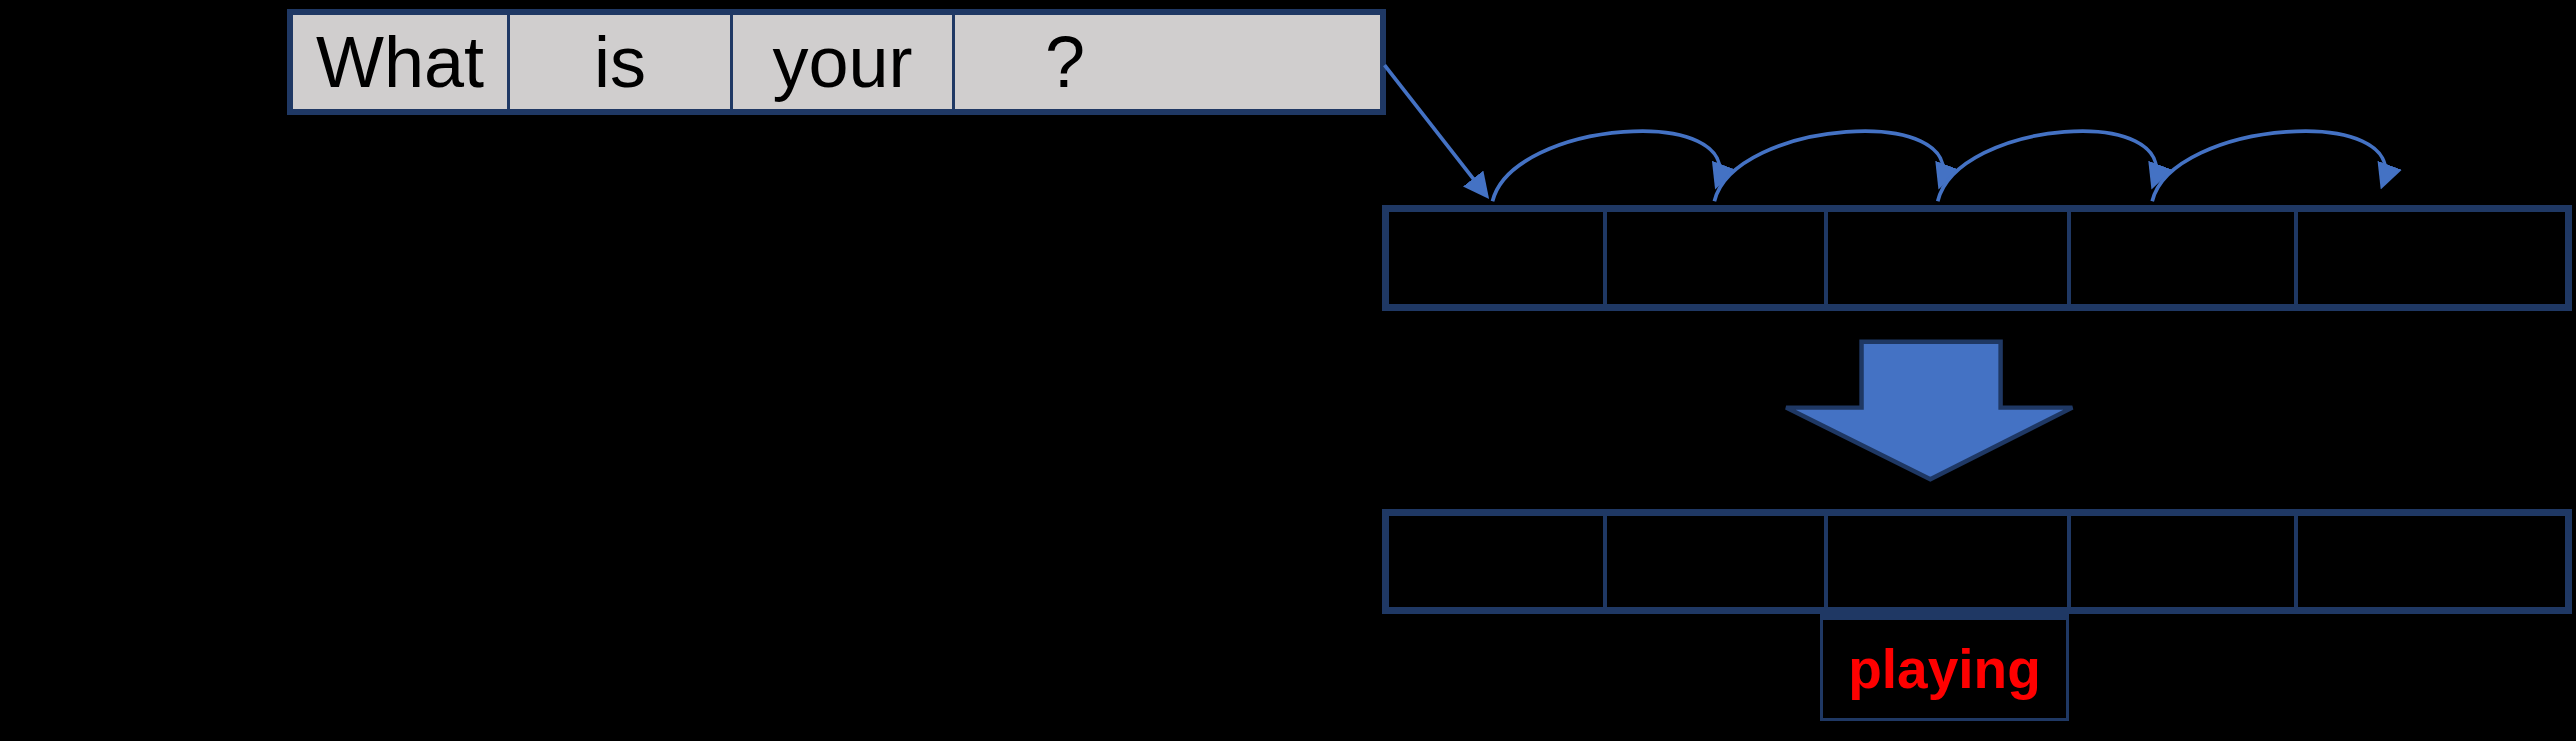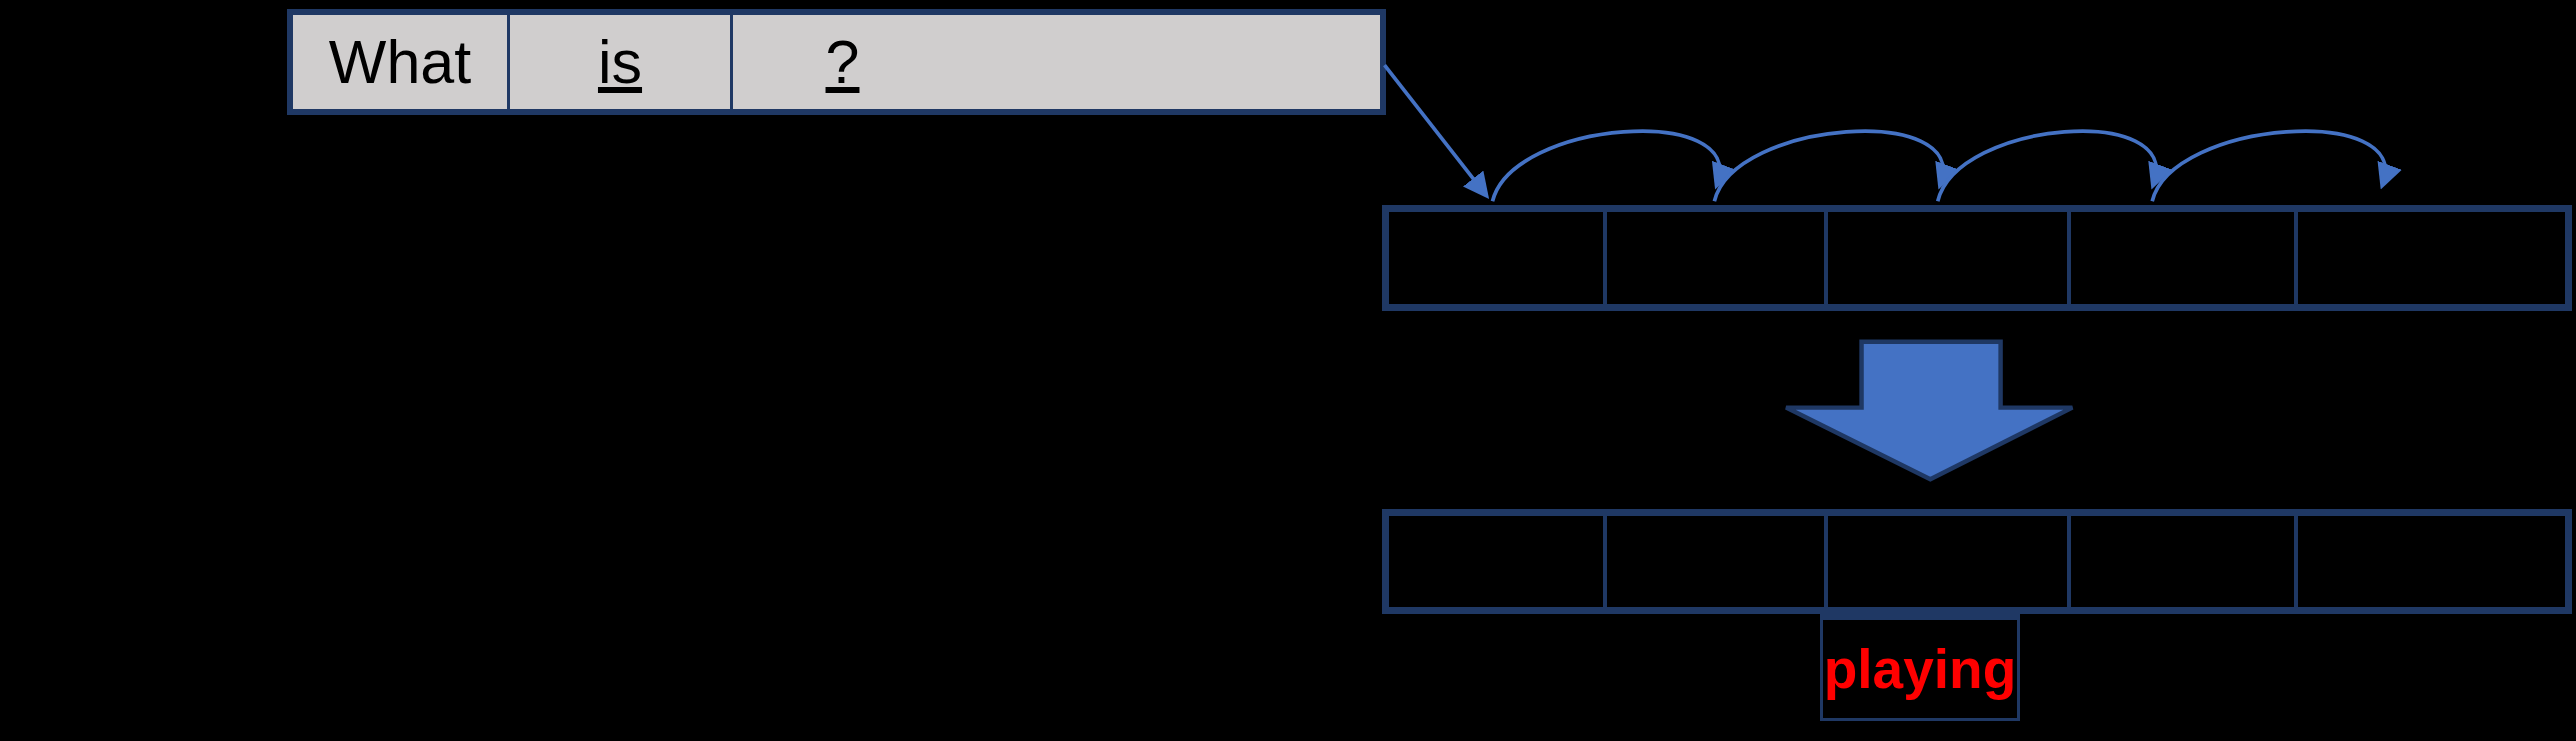--- a/index.html
+++ b/index.html
@@ -19,44 +19,44 @@
     left: 287px; top: 9px;
     width: 1099px; height: 106px;
     background: var(--cell-fill, #D0CECE);
     border: 6px solid var(--border-navy, #1F3864);
     display: grid;
     grid-template-columns: 214px 223px 222px 223px 1fr;
   }
   .s-cell {
     display: flex; align-items: center; justify-content: center;
     color: var(--word-black, #000);
-    font-size: 61px;
+    font-size: 72px;
     line-height: 1;
   }
-  .s-cell + .s-cell { border-left: 3.7px solid var(--border-navy, #1F3864); text-decoration: underline; }
+  .s-cell + .s-cell { border-left: 3.7px solid var(--border-navy, #1F3864); }
 
   
   .cell-row {
     position: absolute;
     left: 1382px;
     width: 1190px; height: 106px;
     border: 7.4px solid var(--border-navy, #1F3864);
     display: grid;
     grid-template-columns: 214px 221px 243px 227px 1fr;
     background: transparent;
   }
   .row-top { top: 205px; }
   .row-bottom { top: 509px; height: 105px; }
   .r-cell + .r-cell { border-left: 4.4px solid var(--border-navy, #1F3864); }
 
   
   .prediction-box {
     position: absolute;
     left: 1820px; top: 614px;
-    width: 200px; height: 107px;
+    width: 249px; height: 107px;
     border: 3.7px solid var(--border-navy, #1F3864);
     border-top-width: 6px;
     display: flex; align-items: center; justify-content: center;
   }
   .prediction-box span {
     color: var(--prediction-red, #FF0000);
     font-size: 55px;
     font-weight: 600;
     line-height: 1;
   }
@@ -74,20 +74,23 @@
 <body>
 
 <div class="canvas">
 
   <div class="sentence-table">
     <div class="s-cell">
       <span>What</span>
     </div>
     <div class="s-cell">
       <span>is</span>
+    </div>
+    <div class="s-cell">
+      <span>your</span>
     </div>
     <div class="s-cell">
       <span>?</span>
     </div>
   </div>
 
   <div class="cell-row row-top">
     <div class="r-cell"></div>
     <div class="r-cell"></div>
     <div class="r-cell"></div>

